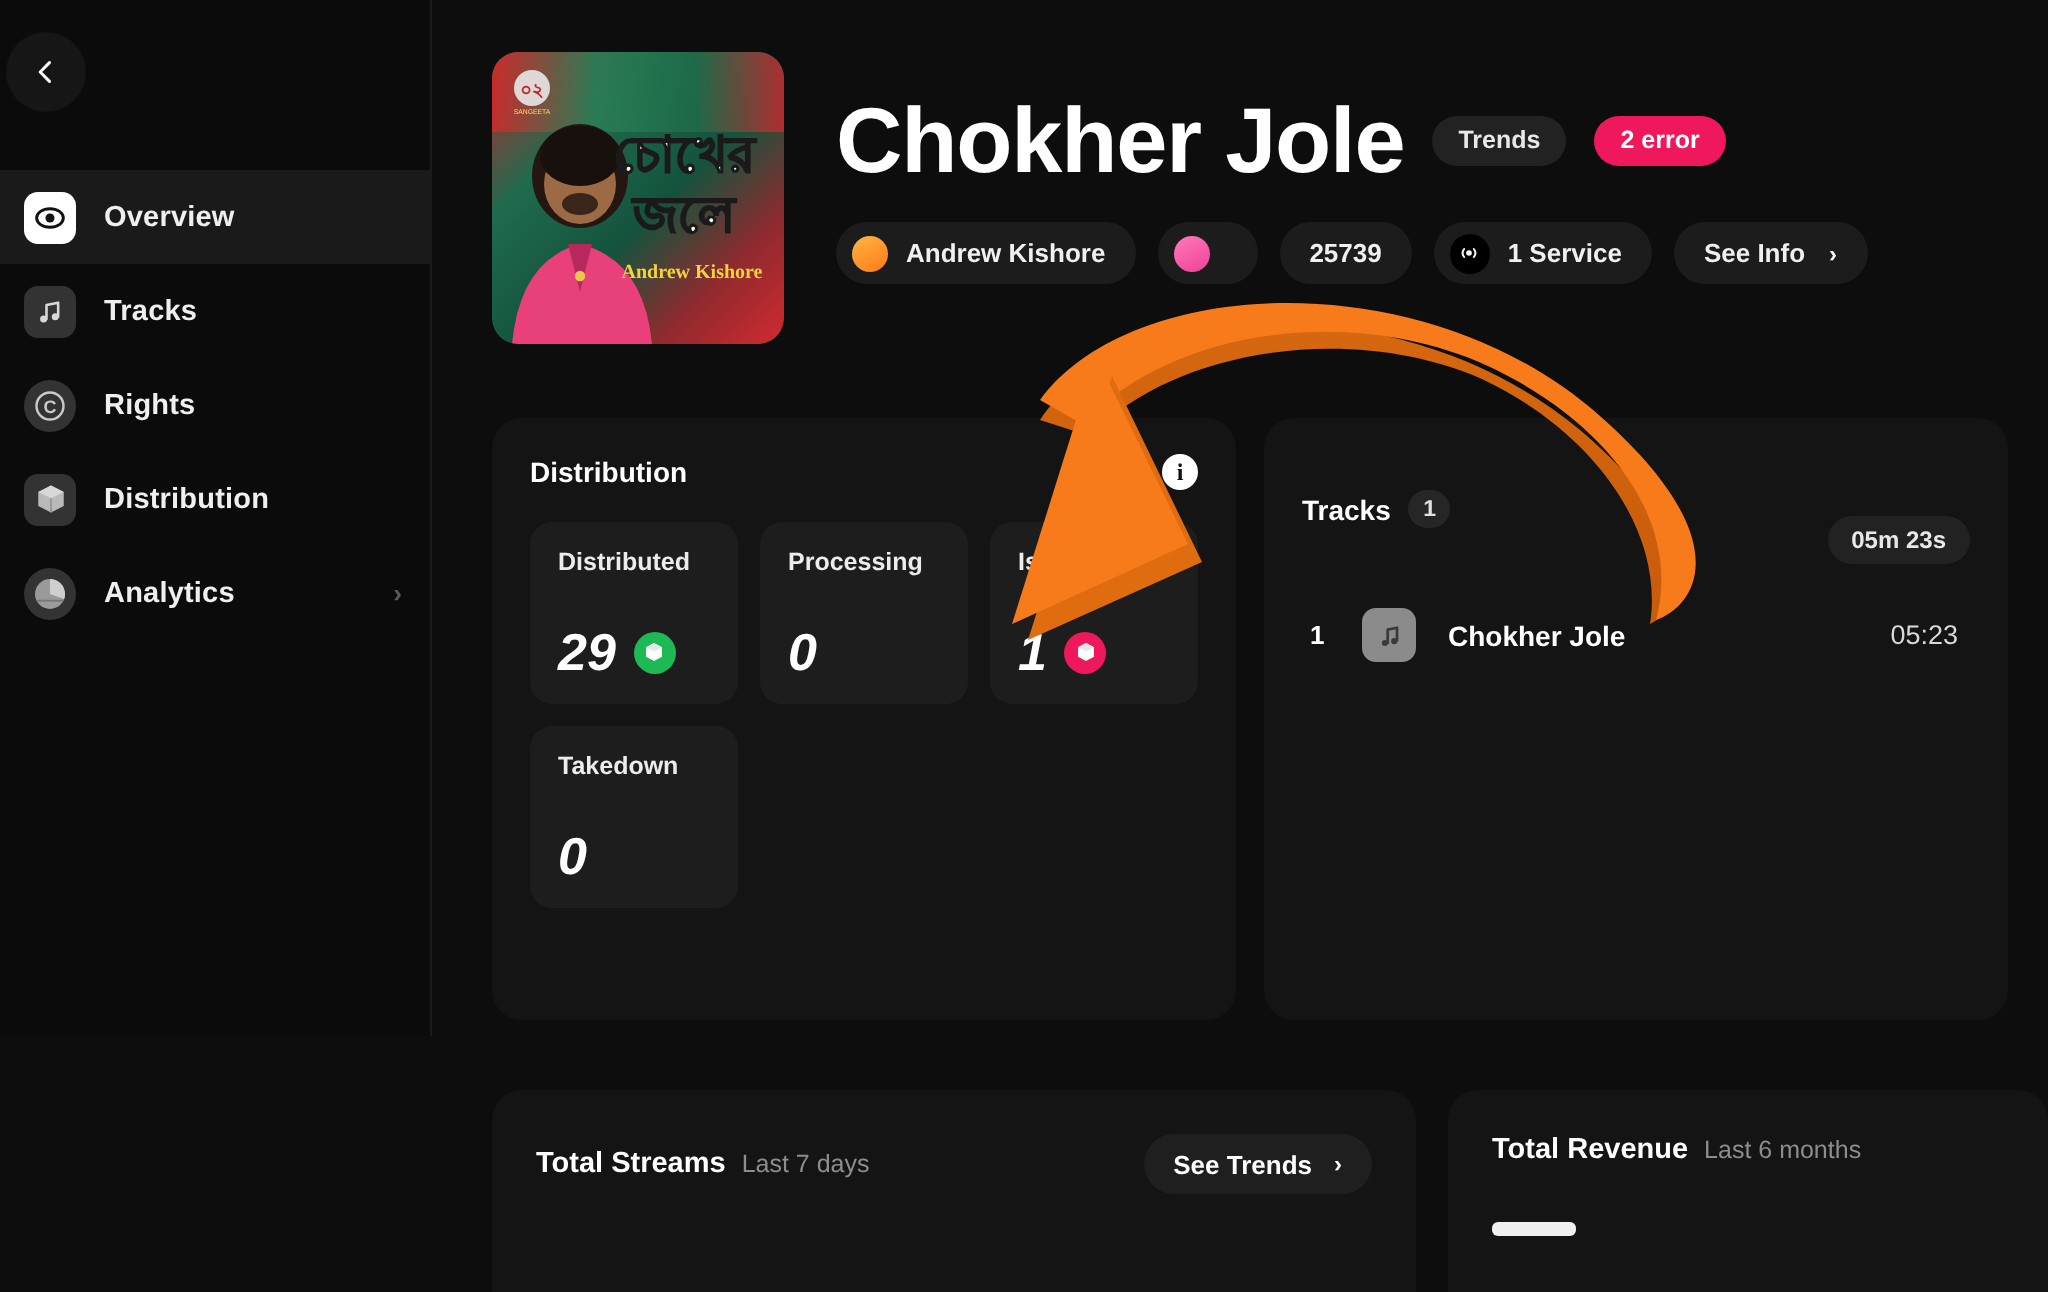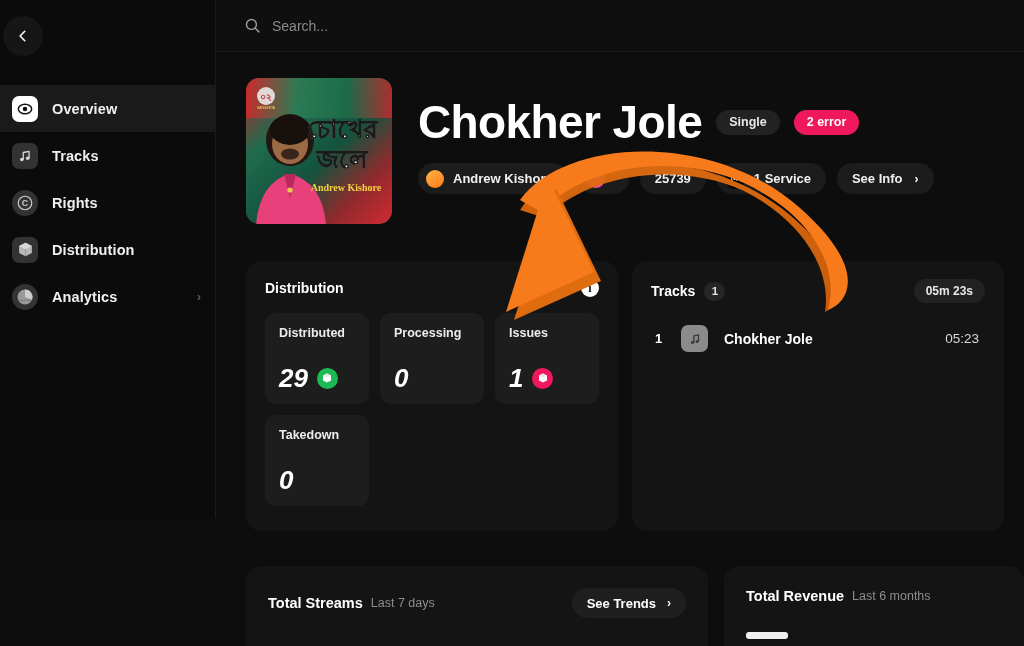--- a/index.html
+++ b/index.html
@@ -139,21 +139,21 @@
     display: inline-flex; align-items: center; justify-content: center;
     min-width: 21px; height: 19px; padding: 0 6px;
     border-radius: 10px; background: #262626;
     font-size: 11.5px; font-weight: 700; color: #e2e2e2;
     margin-left: 9px;
   }
   .dur-badge {
     margin-left: auto;
     display: inline-flex; align-items: center; justify-content: center;
     height: 24px; padding: 0 12px; border-radius: 12px;
-    background: #222; color: #e8e8e8; font-size: 12px; font-weight: 700;
+    background: #222; color: #e8e8e8; font-size: 12px; font-weight: 700; margin-top: 31px;
   }
 
   .stat-grid { display: grid; grid-template-columns: 1fr 1fr 1fr; gap: 11px; margin-top: 16px; }
   .stat {
     background: #1d1d1d; border-radius: 11px;
     height: 91px; padding: 13px 14px;
     display: flex; flex-direction: column; justify-content: space-between;
   }
   .stat-label { font-size: 12.5px; font-weight: 700; color: #ececec; }
   .stat-val-row { display: flex; align-items: center; gap: 9px; font-style: italic; }
@@ -267,29 +267,20 @@
         </span>
         <span class="nav-label">Analytics</span>
         <span class="nav-chev">›</span>
       </div>
 
     </nav>
   </aside>
 
   <section class="main">
 
-    <div class="topbar">
-      <div class="search-wrap">
-        <svg width="17" height="17" viewBox="0 0 24 24">
-          <circle cx="10.5" cy="10.5" r="7" fill="none" stroke="#9a9a9a" stroke-width="2"></circle>
-          <path d="M15.6 15.6 L21 21" stroke="#9a9a9a" stroke-width="2" stroke-linecap="round"></path>
-        </svg>
-        <input class="search-input" type="text" placeholder="Search..." style="">
-      </div>
-    </div>
 
     <div class="content">
 
       <div class="rel-head">
 
         <div class="cover">
           <svg viewBox="0 0 146 146">
             <defs>
               <linearGradient id="bgG" x1="0" y1="0" x2="1" y2="1">
                 <stop offset="0%" stop-color="#c0232a"></stop>
@@ -327,21 +318,21 @@
               <text x="96" y="60" font-size="25" font-weight="700" text-anchor="middle" fill="#ffffff" font-family="Liberation Sans, sans-serif" stroke="#1a1a1a" stroke-width="0.7">চোখের</text>
               <text x="96" y="90" font-size="25" font-weight="700" text-anchor="middle" fill="#ffffff" font-family="Liberation Sans, sans-serif" stroke="#1a1a1a" stroke-width="0.7">জলে</text>
               <text x="100" y="113" font-size="10" font-weight="700" text-anchor="middle" fill="#f2d33e" font-family="Liberation Serif, serif">Andrew Kishore</text>
             </g>
           </svg>
         </div>
 
         <div class="rel-info">
           <div class="title-row">
             <h1 class="rel-title">Chokher Jole</h1>
-            <span class="chip">Single</span>
+            <span class="chip">Trends</span>
             <span class="chip err">2 error</span>
           </div>
 
           <div class="pill-row">
             <span class="pill">
               <span class="dot orange"></span>
               <span>Andrew Kishore</span>
             </span>
 
             <span class="pill">

